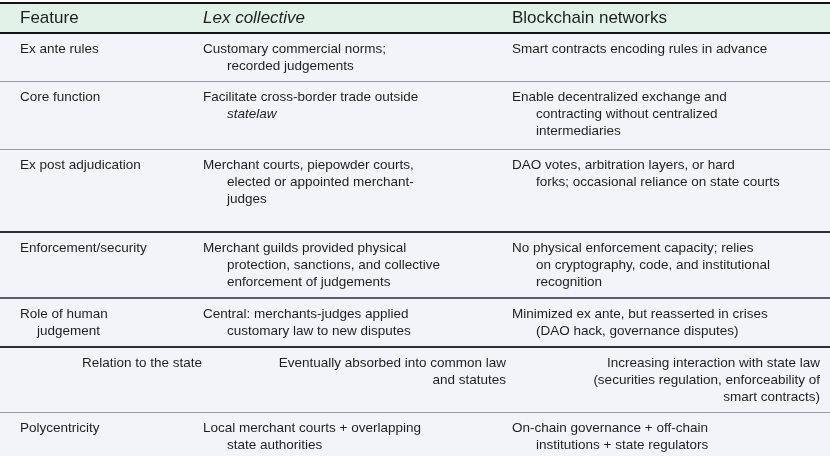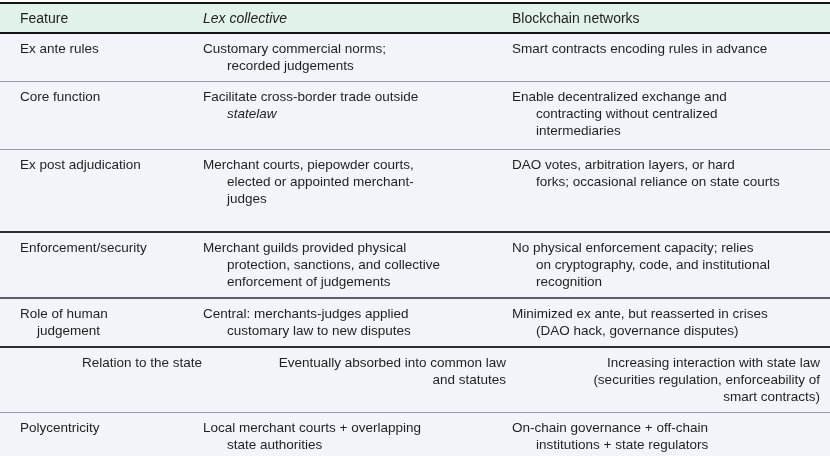--- a/index.html
+++ b/index.html
@@ -25,21 +25,21 @@
     border-top:2.5px solid var(--rule-dark);
     border-bottom:2.5px solid var(--rule-dark);
   }
   col.c1{width:203px;}
   col.c2{width:309px;}
   col.c3{width:318px;}
   th{
     background:var(--header-bg);
     font-weight:400;
     text-align:left;
-    font-size:14px;
+    font-size:17px;
     height:30px;
     vertical-align:middle;
     border-bottom:2px solid var(--rule-dark);
     padding:0;
   }
   td{
     background:var(--body-bg);
     font-size:13.5px;
     line-height:17px;
     vertical-align:top;

